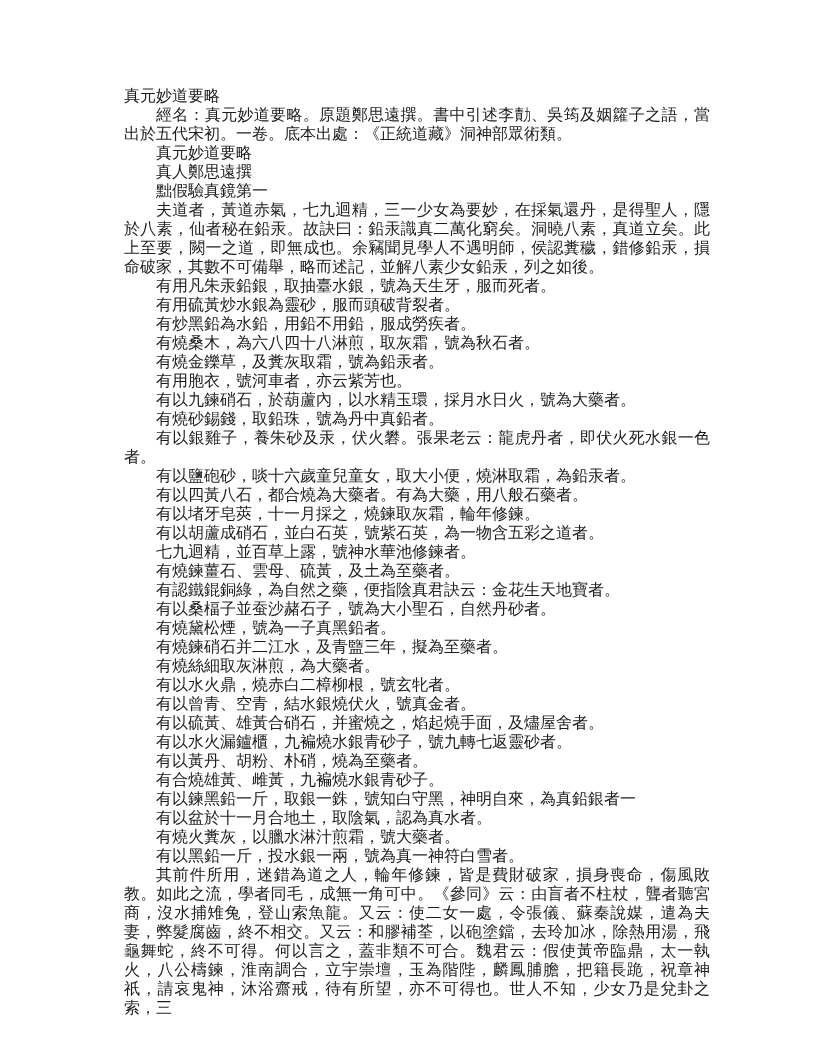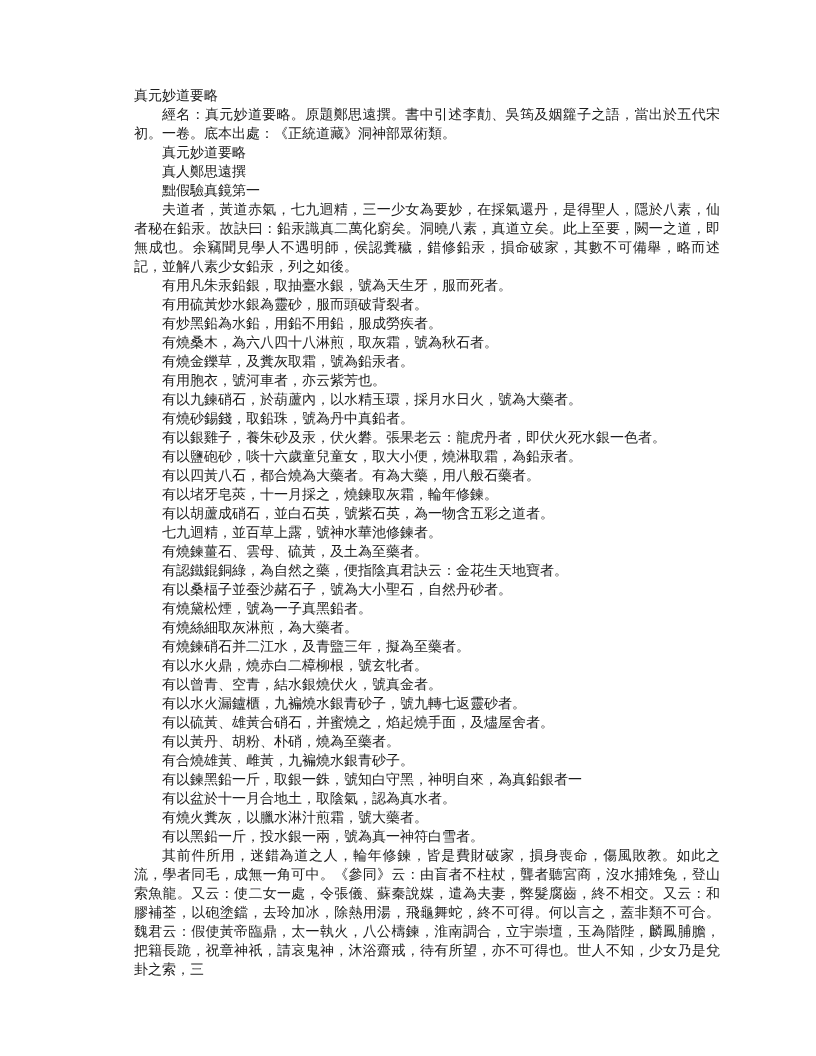--- a/index.html
+++ b/index.html
@@ -6,24 +6,24 @@
   body{
     width:816px;height:1056px;
     background:#ffffff;
     font-family:"Liberation Serif","DejaVu Serif",serif;
     color:#1c1c1c;
     position:relative;
     overflow:hidden;
   }
   .doc{
     position:absolute;
-    left:134px;
+    left:124px;
     top:86px;
     width:586px;
-    font-size:14px;
+    font-size:16px;
     line-height:19px;
     text-align:justify;
     text-justify:inter-ideograph;
   }
   .doc p{
     margin:0;
     padding:0;
     word-break:break-all;
   }
   .doc p.indent{
@@ -52,26 +52,26 @@
     <p class="indent">有以銀雞子，養朱砂及汞，伏火礬。張果老云：龍虎丹者，即伏火死水銀一色者。</p>
     <p class="indent">有以鹽砲砂，啖十六歲童兒童女，取大小便，燒淋取霜，為鉛汞者。</p>
     <p class="indent">有以四黃八石，都合燒為大藥者。有為大藥，用八般石藥者。</p>
     <p class="indent">有以堵牙皂莢，十一月採之，燒鍊取灰霜，輪年修鍊。</p>
     <p class="indent">有以胡蘆成硝石，並白石英，號紫石英，為一物含五彩之道者。</p>
     <p class="indent">七九迴精，並百草上露，號神水華池修鍊者。</p>
     <p class="indent">有燒鍊薑石、雲母、硫黃，及土為至藥者。</p>
     <p class="indent">有認鐵錕銅綠，為自然之藥，便指陰真君訣云：金花生天地寶者。</p>
     <p class="indent">有以桑楅子並蚕沙赭石子，號為大小聖石，自然丹砂者。</p>
     <p class="indent">有燒黛松煙，號為一子真黑鉛者。</p>
+    <p class="indent">有燒鍊硝石并二江水，及青盬三年，擬為至藥者。</p>
     <p class="indent">有燒絲細取灰淋煎，為大藥者。</p>
-    <p class="indent">有燒鍊硝石并二江水，及青盬三年，擬為至藥者。</p>
     <p class="indent">有以水火鼎，燒赤白二樟柳根，號玄牝者。</p>
     <p class="indent">有以曾青、空青，結水銀燒伏火，號真金者。</p>
+    <p class="indent">有以硫黃、雄黃合硝石，并蜜燒之，焰起燒手面，及燼屋舍者。</p>
     <p class="indent">有以水火漏鑪櫃，九褊燒水銀青砂子，號九轉七返靈砂者。</p>
-    <p class="indent">有以硫黃、雄黃合硝石，并蜜燒之，焰起燒手面，及燼屋舍者。</p>
     <p class="indent">有以黃丹、胡粉、朴硝，燒為至藥者。</p>
     <p class="indent">有合燒雄黃、雌黃，九褊燒水銀青砂子。</p>
     <p class="indent">有以鍊黑鉛一斤，取銀一銖，號知白守黑，神明自來，為真鉛銀者一</p>
     <p class="indent">有以盆於十一月合地土，取陰氣，認為真水者。</p>
     <p class="indent">有燒火糞灰，以臘水淋汁煎霜，號大藥者。</p>
     <p class="indent">有以黑鉛一斤，投水銀一兩，號為真一神符白雪者。</p>
     <p class="indent">其前件所用，迷錯為道之人，輪年修鍊，皆是費財破家，損身喪命，傷風敗教。如此之流，學者同毛，成無一角可中。《參同》云：由盲者不柱杖，聾者聽宮商，沒水捕雉兔，登山索魚龍。又云：使二女一處，令張儀、蘇秦說媒，遣為夫妻，弊髮腐齒，終不相交。又云：和膠補荃，以砲塗鐺，去玲加冰，除熱用湯，飛龜舞蛇，終不可得。何以言之，蓋非類不可合。魏君云：假使黃帝臨鼎，太一執火，八公檮鍊，淮南調合，立宇崇壇，玉為階陛，麟鳳脯膽，把籍長跪，祝章神祇，請哀鬼神，沐浴齋戒，待有所望，亦不可得也。世人不知，少女乃是兌卦之索，三</p>
   </div>
 
 </body></html>

